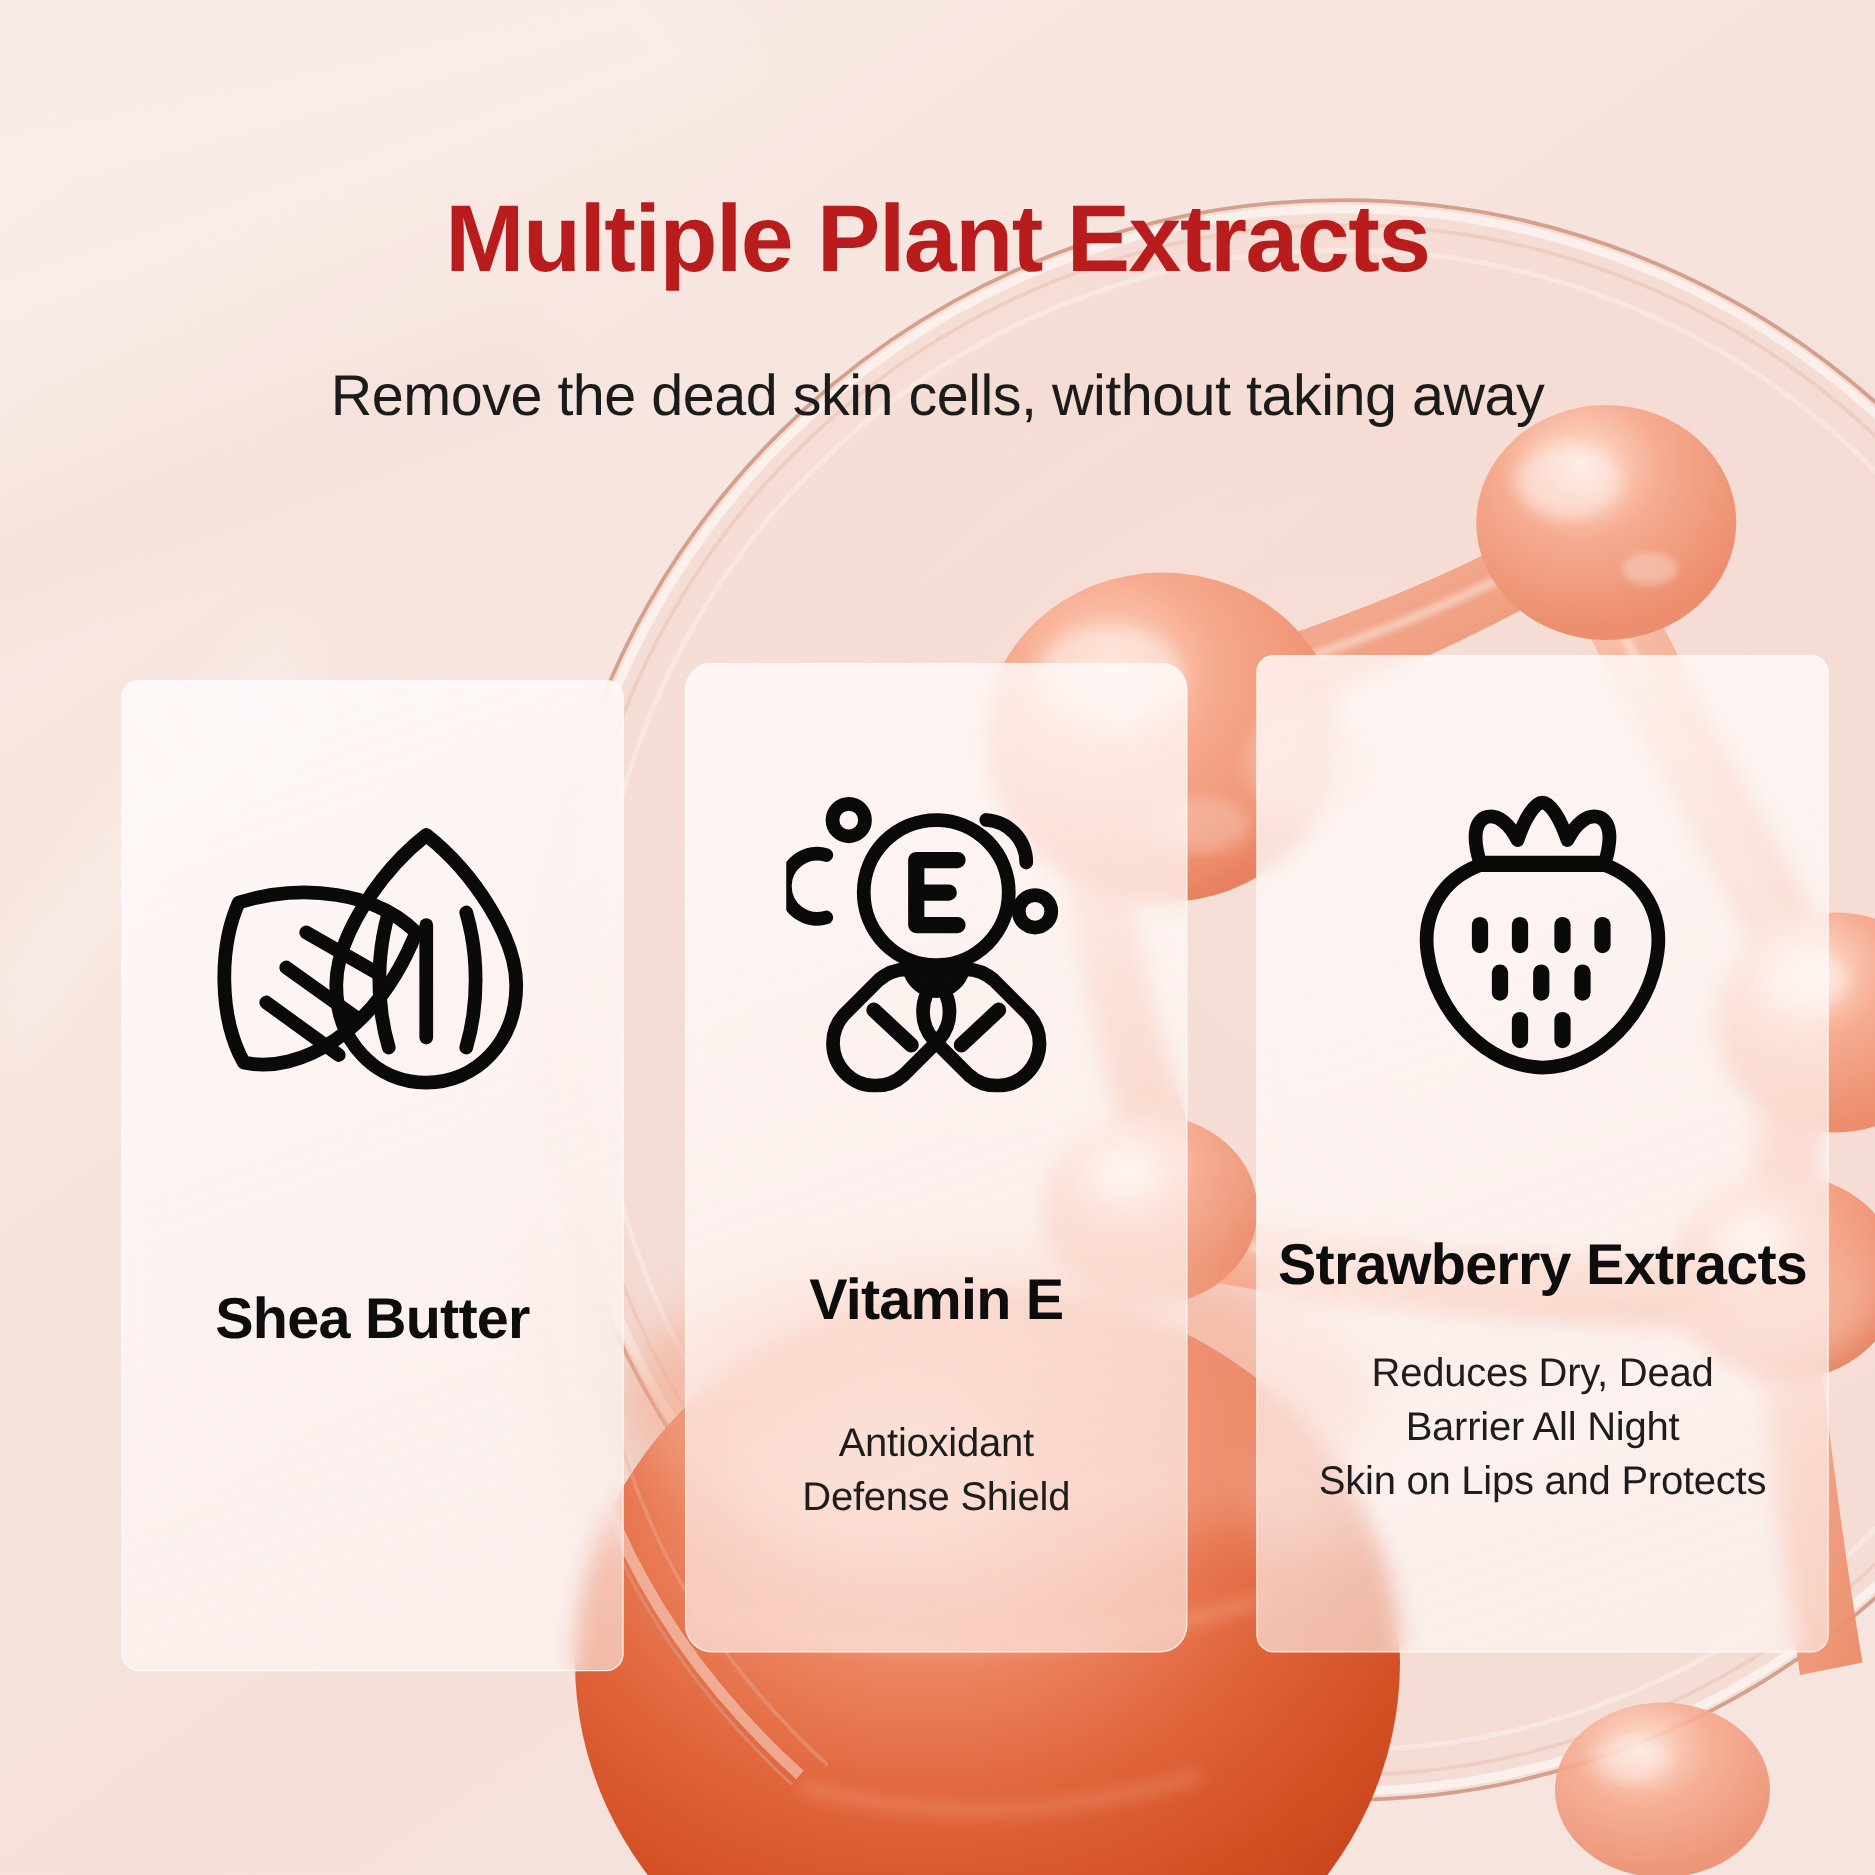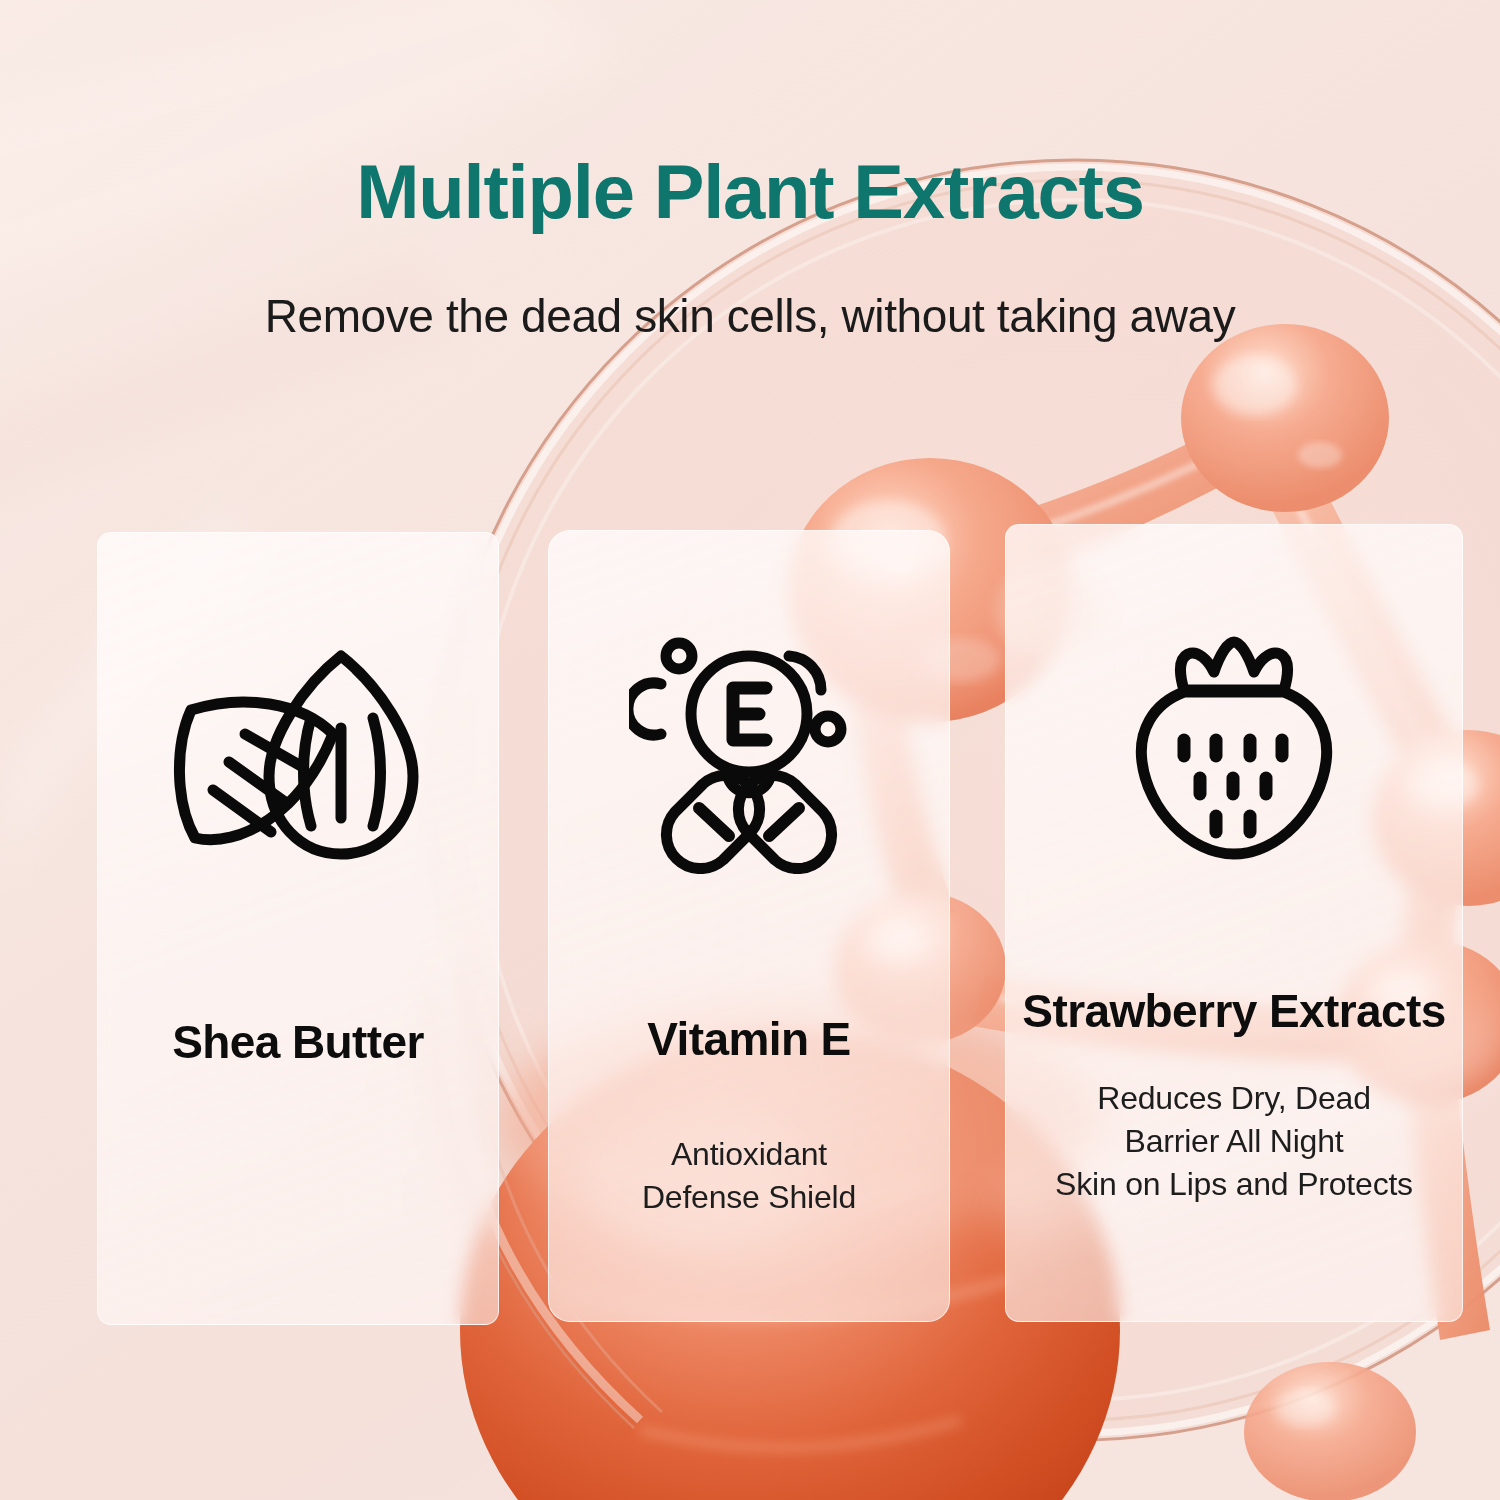--- a/index.html
+++ b/index.html
@@ -14,21 +14,21 @@
   
   #bg { position:absolute; inset:0; overflow:hidden; }
   #bg svg { position:absolute; inset:0; width:1500px; height:1500px; display:block; }
 
   
   #content { position:absolute; inset:0; }
 
   .headline {
     position:absolute; top:148px; left:0; width:1500px;
     text-align:center;
-    font-size:76px; font-weight:bold; color:#0f766e;
+    font-size:76px; font-weight:bold; color:#b91c1c;
     letter-spacing:-1.2px;
   }
   .subhead {
     position:absolute; top:285px; left:130px; width:1240px;
     text-align:center;
     font-size:46px; font-weight:300; color:#1b1b1b;
     line-height:1.36;
     letter-spacing:-0.4px;
   }
   .subhead .l { display:block; }
@@ -39,21 +39,21 @@
     border-radius:14px;
     background:linear-gradient(160deg,
         rgba(255,252,252,0.80) 0%,
         rgba(255,250,249,0.70) 45%,
         rgba(255,248,247,0.58) 100%);
     border:1.5px solid rgba(255,255,255,0.72);
     backdrop-filter:blur(9px);
     -webkit-backdrop-filter:blur(9px);
     display:flex; flex-direction:column; align-items:center;
   }
-  #card-1 { left:97px;  top:532px; width:402px; height:793px;align-items:flex-end; }
+  #card-1 { left:97px;  top:544px; width:402px; height:793px;align-items:flex-end; }
   #card-2 { left:548px; top:530px; width:402px; height:792px;border-radius:22px; }
   #card-3 { left:1005px;top:524px; width:458px; height:798px; }
 
   .icon-wrap {
     width:100%; height:330px;
     display:flex; align-items:center; justify-content:center;
   }
   #card-1 .icon-wrap { padding-top:118px; }
   #card-2 .icon-wrap { padding-top:118px; }
   #card-3 .icon-wrap { padding-top:120px; }

